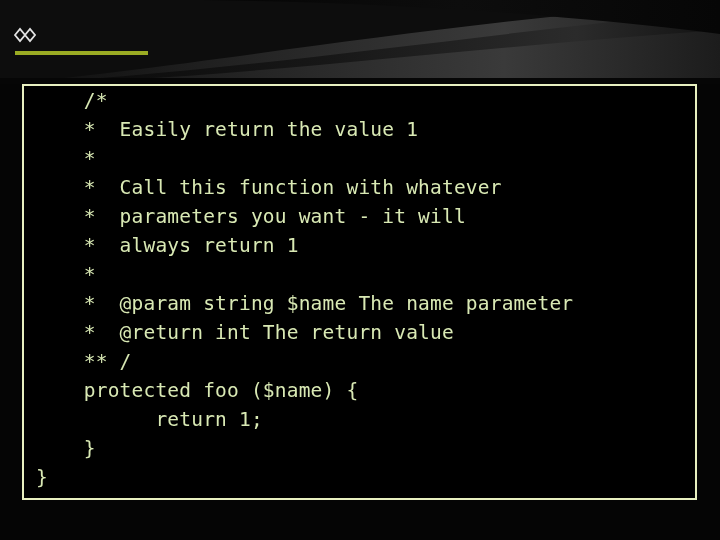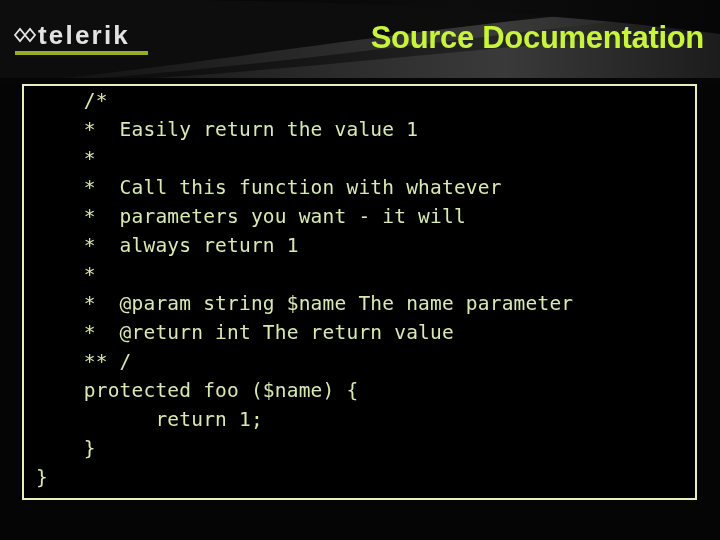--- a/index.html
+++ b/index.html
@@ -147,24 +147,22 @@
       <path d="M200,0 C380,2 560,14 720,34 L720,0 Z" fill="url(#gC)"></path>
       <rect x="0" y="78" width="720" height="6" fill="#060606"></rect>
     </svg>
 
     <div id="logo">
       <svg id="logo-mark" viewBox="0 0 22 18">
         <path d="M1,9 L6,3 L11,9 L6,15 Z" fill="none" stroke="#e2e2e2" stroke-width="1.8"></path>
         <path d="M11,9 L16,3 L21,9 L16,15 Z" fill="none" stroke="#e2e2e2" stroke-width="1.8"></path>
         <path d="M2,2 L20,16 M20,2 L2,16" stroke="#e2e2e2" stroke-width="1.6" opacity="0.0"></path>
       </svg>
-      <div id="logo-word">telerik</div>
       <div id="logo-rule" style="background: rgb(154, 171, 35);"></div>
     </div>
 
-    <div id="slide-title" style="color: rgb(200, 245, 60);">Source Documentation</div>
   </div>
 
   <div id="code-box" style="border-color: rgb(232, 240, 192); background: rgb(0, 0, 0);">
     <pre id="code-pre" style="color: rgb(217, 233, 180);"><span class="code-line">    /*</span><span class="code-line">    *  Easily return the value 1</span><span class="code-line">    *</span><span class="code-line">    *  Call this function with whatever</span><span class="code-line">    *  parameters you want - it will</span><span class="code-line">    *  always return 1</span><span class="code-line">    *</span><span class="code-line">    *  @param string $name The name parameter</span><span class="code-line">    *  @return int The return value</span><span class="code-line">    ** /</span><span class="code-line">    protected foo ($name) {</span><span class="code-line">          return 1;</span><span class="code-line">    }</span><span class="code-line">}</span></pre>
   </div>
 
 </div>
 
 </body></html>

